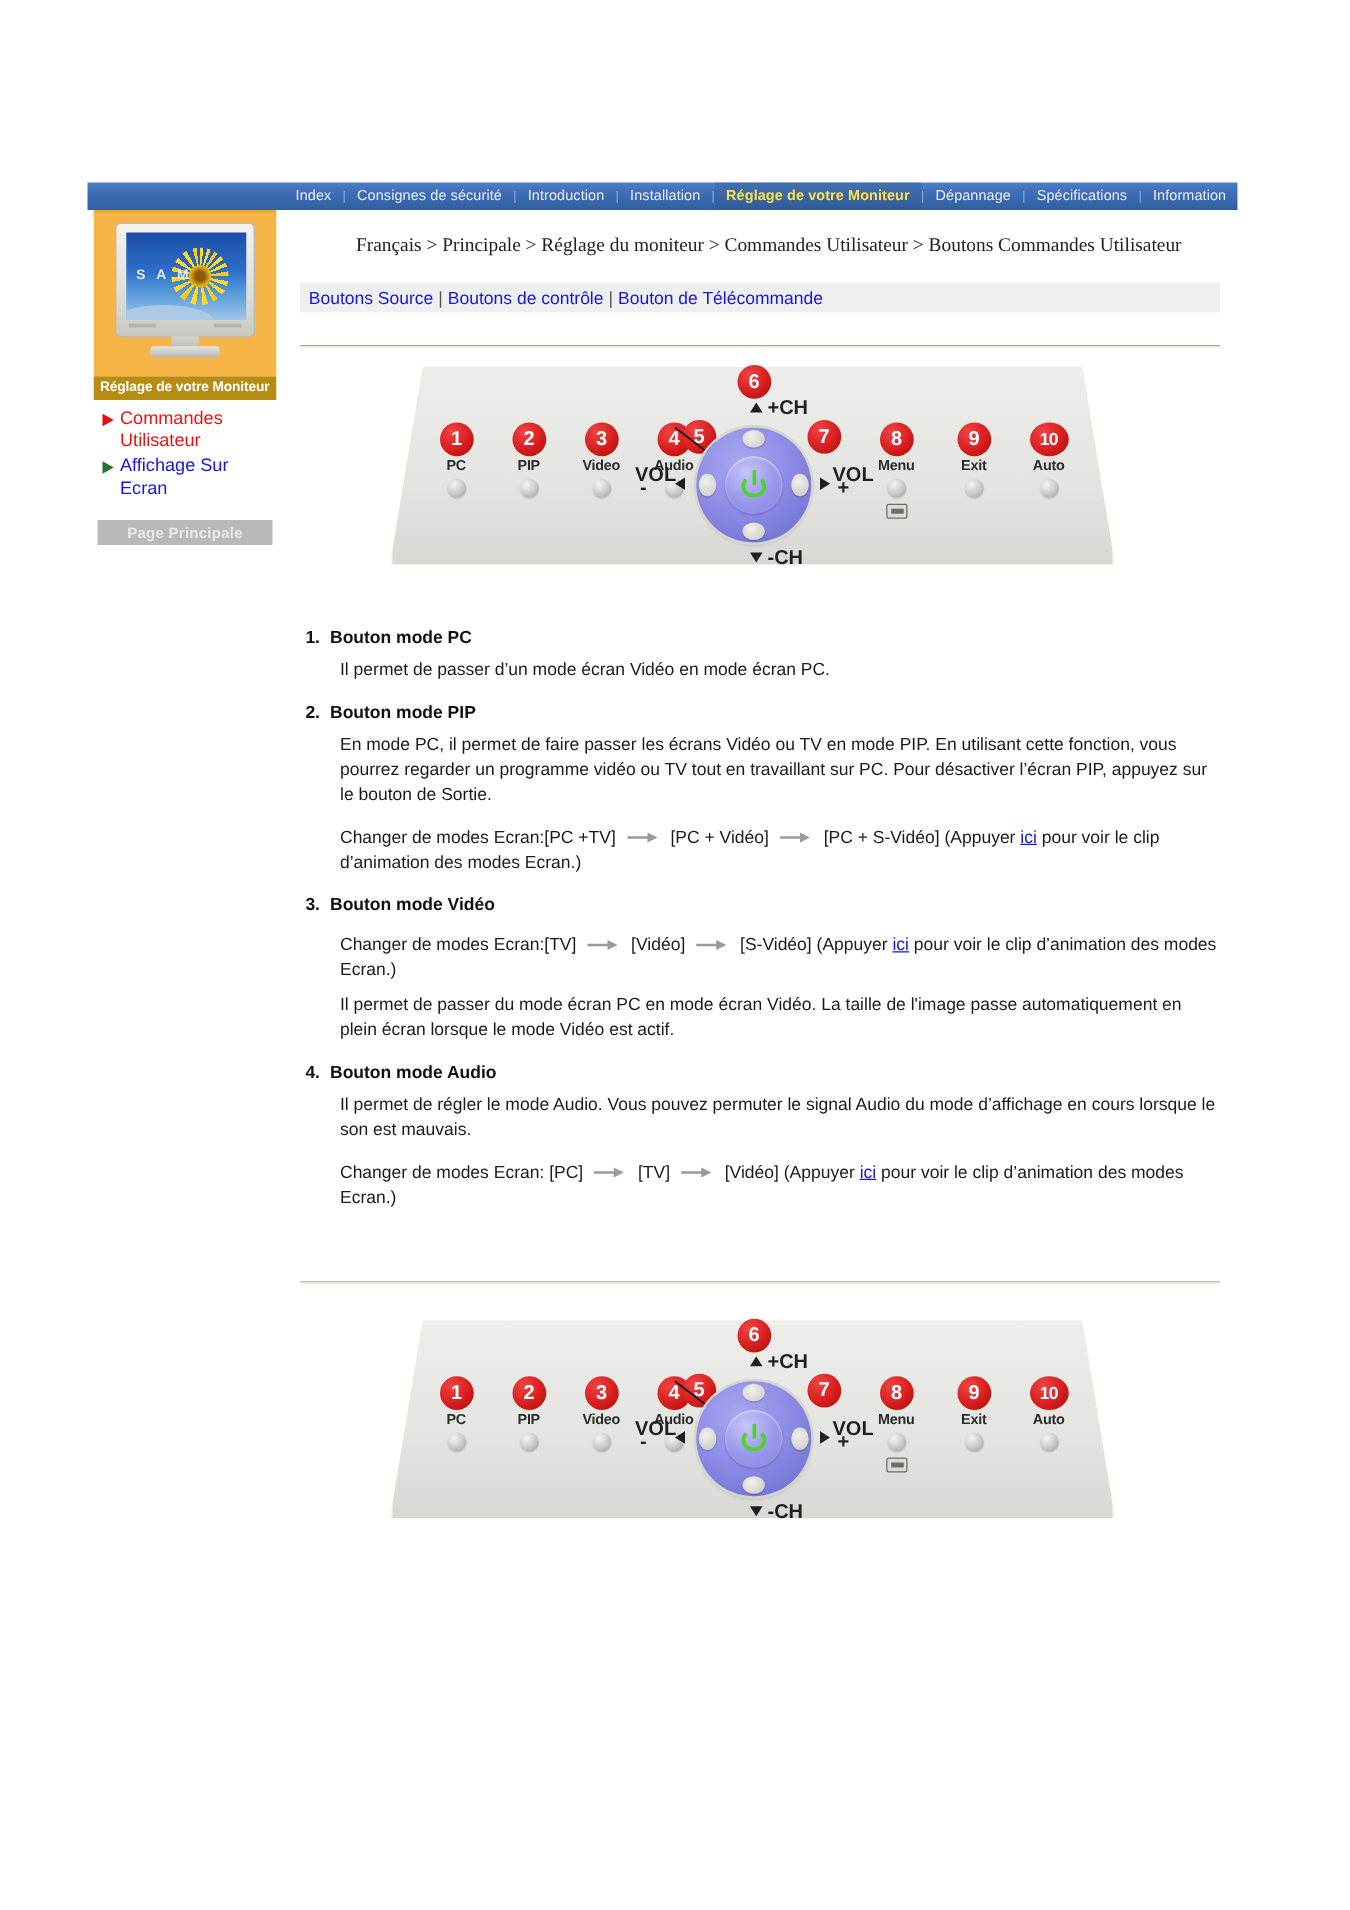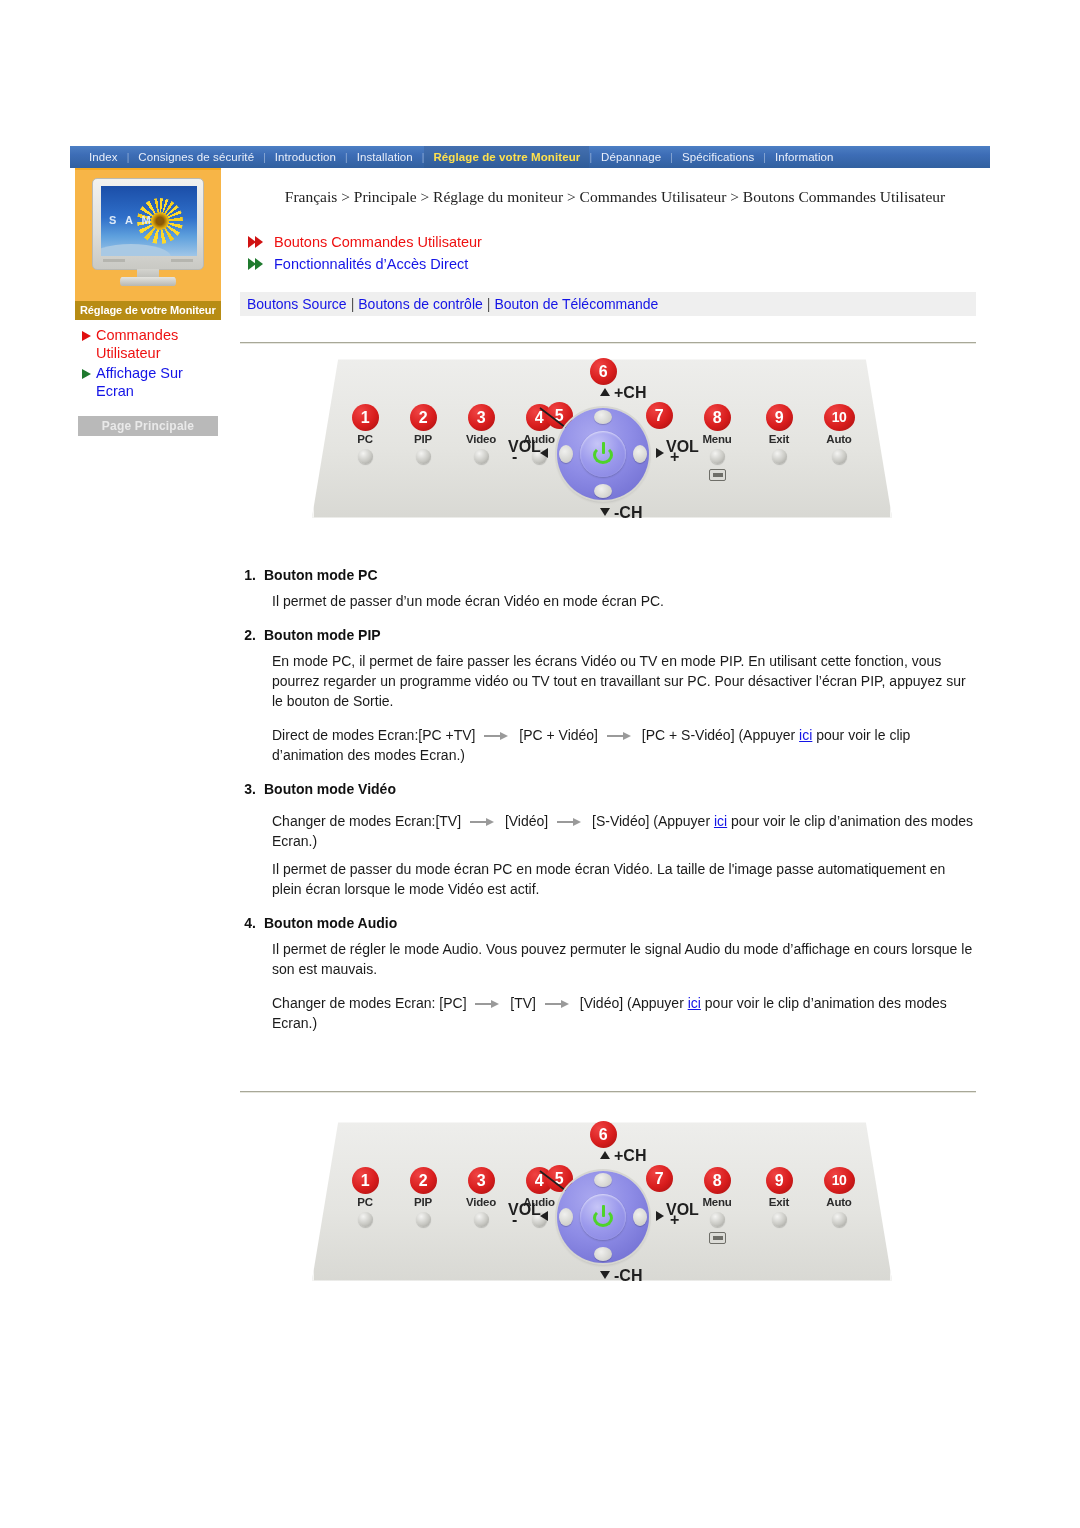--- a/index.html
+++ b/index.html
@@ -19,20 +19,21 @@
   
   .navbar {
     position: absolute;
     left: 70px; top: 146px;
     width: 920px; height: 22px;
     background: linear-gradient(to bottom, #4d7fc4 0%, #3d6db6 40%, #31609f 100%);
     display: flex;
     align-items: center;
     padding-left: 10px;
     overflow: hidden;
+    justify-content: flex-end;
   }
   .navbar .nav-item {
     color: #e8eefa;
     font-size: 11.5px;
     letter-spacing: 0.1px;
     padding: 0 9px;
     white-space: nowrap;
     line-height: 22px;
   }
   .navbar .nav-item.active {
@@ -480,36 +481,20 @@
       </div>
     </div>
 
     <div class="sb-home">Page Principale</div>
   </div>
 
   <div class="content">
 
     <div class="breadcrumb">Français &gt; Principale &gt; Réglage du moniteur &gt; Commandes Utilisateur &gt; Boutons Commandes Utilisateur</div>
 
-    <div class="head-links">
-      <div class="head-link">
-        <span class="dbl-arrow">
-            <i class="a"></i>
-            <i class="b"></i>
-          </span>
-        <span class="txt">Boutons Commandes Utilisateur</span>
-      </div>
-      <div class="head-link">
-        <span class="dbl-arrow green">
-            <i class="a"></i>
-            <i class="b"></i>
-          </span>
-        <span class="txt blue">Fonctionnalités d’Accès Direct</span>
-      </div>
-    </div>
 
 
     <div class="subtabs">
       <a href="#">Boutons Source</a>
       <span class="sep">|</span>
       <a href="#">Boutons de contrôle</a>
       <span class="sep">|</span>
       <a href="#">Bouton de Télécommande</a>
     </div>
 
@@ -610,21 +595,21 @@
       <div class="item-body">Il permet de passer d’un mode écran Vidéo en mode écran PC.</div>
     </div>
 
     <div class="item">
       <div class="item-head">
         <span class="n">2.</span>
         <span>Bouton mode PIP</span>
       </div>
       <div class="item-body">En mode PC, il permet de faire passer les écrans Vidéo ou TV en mode PIP. En utilisant cette fonction, vous pourrez regarder un programme vidéo ou TV tout en travaillant sur PC. Pour désactiver l’écran PIP, appuyez sur le bouton de Sortie.</div>
       <div class="item-body second">
-        <span>Direct de modes Ecran:[PC +TV]</span>
+        <span>Changer de modes Ecran:[PC +TV]</span>
         <span class="arrow-ico"><span class="shaft"></span><span class="head"></span></span>
         <span>[PC + Vidéo]</span>
         <span class="arrow-ico"><span class="shaft"></span><span class="head"></span></span>
         <span>[PC + S-Vidéo] (Appuyer</span>
         <a href="#" class="lnk">ici</a>
         <span>pour voir le clip d’animation des modes Ecran.)</span>
       </div>
     </div>
 
     <div class="item">

